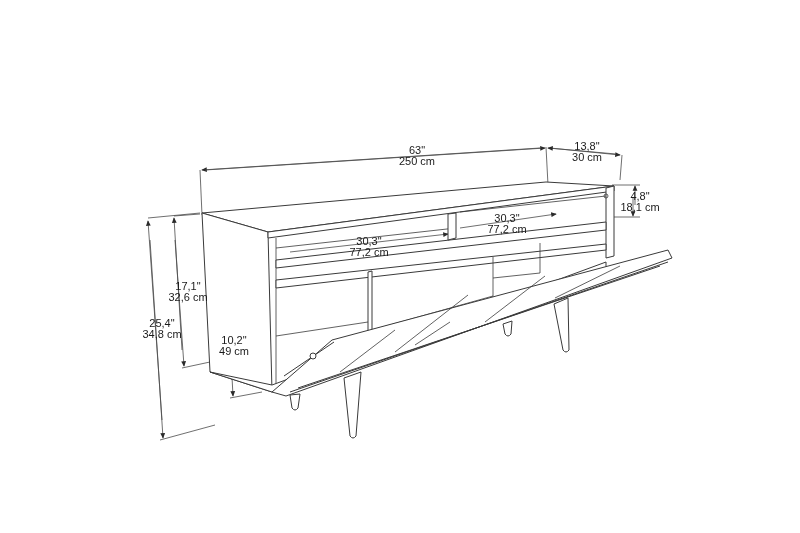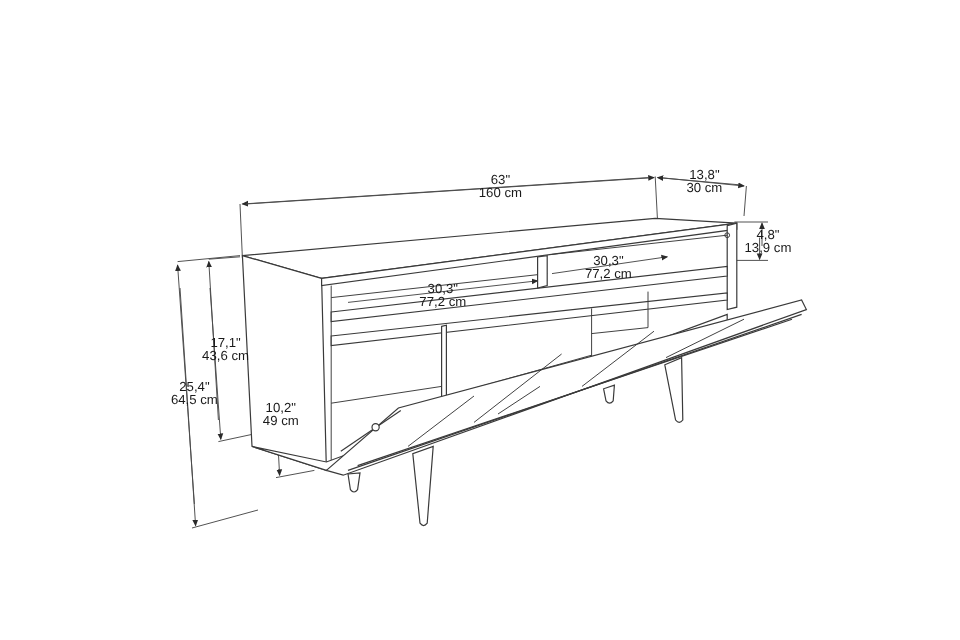--- a/index.html
+++ b/index.html
@@ -116,43 +116,43 @@
   <g>
     <path class="fill" d="M290,395 L292,408 Q295,412 298,408 L300,394 Z"></path>
     <path class="fill" d="M344,378 L350,436 Q353,440 356,436 L361,372 Z"></path>
     <path class="fill" d="M503,324 L505,334 Q508,338 511,334 L512,321 Z"></path>
     <path class="fill" d="M554,304 L563,350 Q566,354 569,350 L568,298 Z"></path>
   </g>
 </svg>
 
 <div class="lbl" style="left:392px;top:145px;width:50px;">
   <div>63"</div>
-  <div>160 cm</div>
+  <div>250 cm</div>
 </div>
 <div class="lbl" style="left:562px;top:141px;width:50px;">
   <div>13,8"</div>
   <div>30 cm</div>
 </div>
 <div class="lbl" style="left:618px;top:191px;width:44px;">
   <div>4,8"</div>
-  <div>13,9 cm</div>
+  <div>18,1 cm</div>
 </div>
 <div class="lbl" style="left:342px;top:236px;width:54px;">
   <div>30,3"</div>
   <div>77,2 cm</div>
 </div>
 <div class="lbl" style="left:480px;top:213px;width:54px;">
   <div>30,3"</div>
   <div>77,2 cm</div>
 </div>
 <div class="lbl" style="left:164px;top:281px;width:48px;">
   <div>17,1"</div>
-  <div>43,6 cm</div>
+  <div>32,6 cm</div>
 </div>
 <div class="lbl" style="left:138px;top:318px;width:48px;">
   <div>25,4"</div>
-  <div>64,5 cm</div>
+  <div>34,8 cm</div>
 </div>
 <div class="lbl" style="left:214px;top:335px;width:40px;">
   <div>10,2"</div>
   <div>49 cm</div>
 </div>
 </div>
 
 </body></html>

